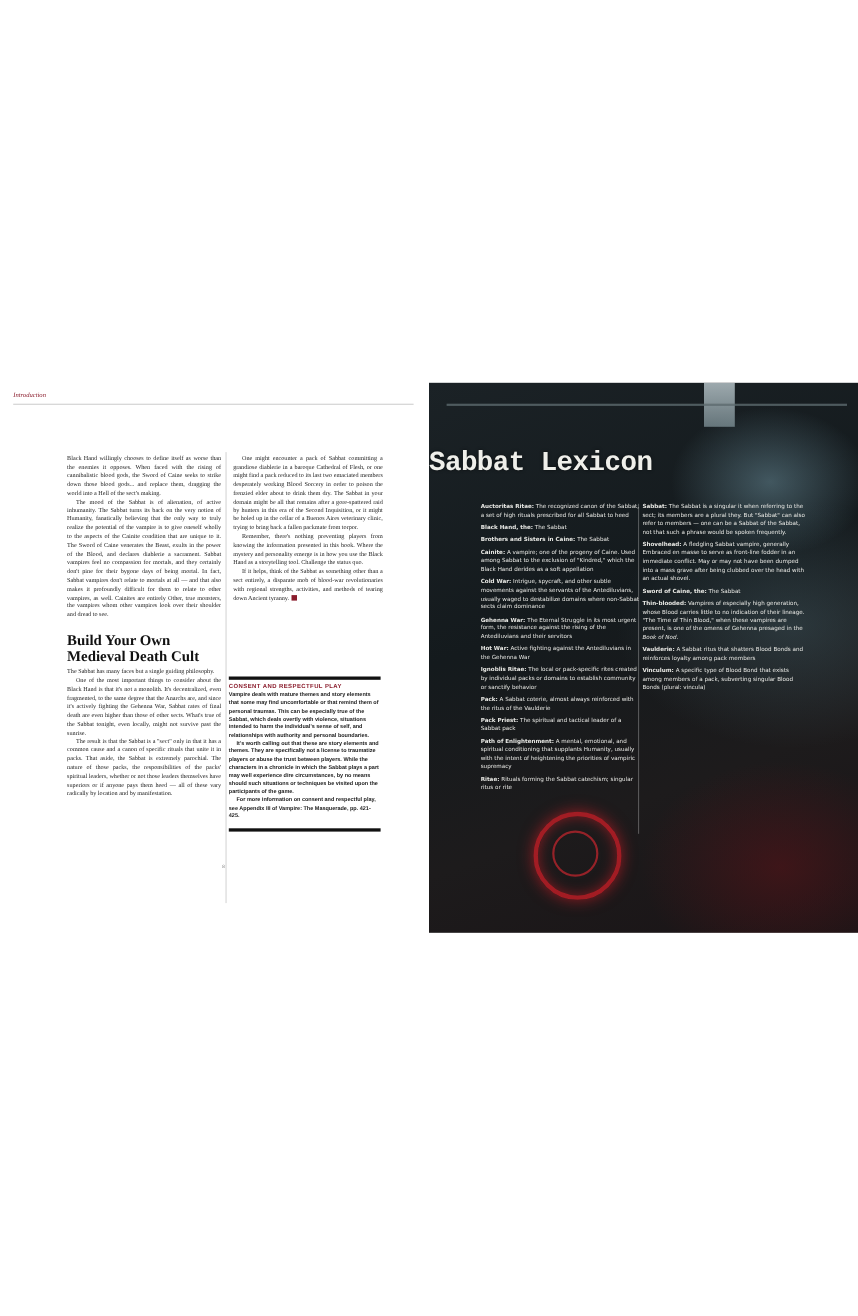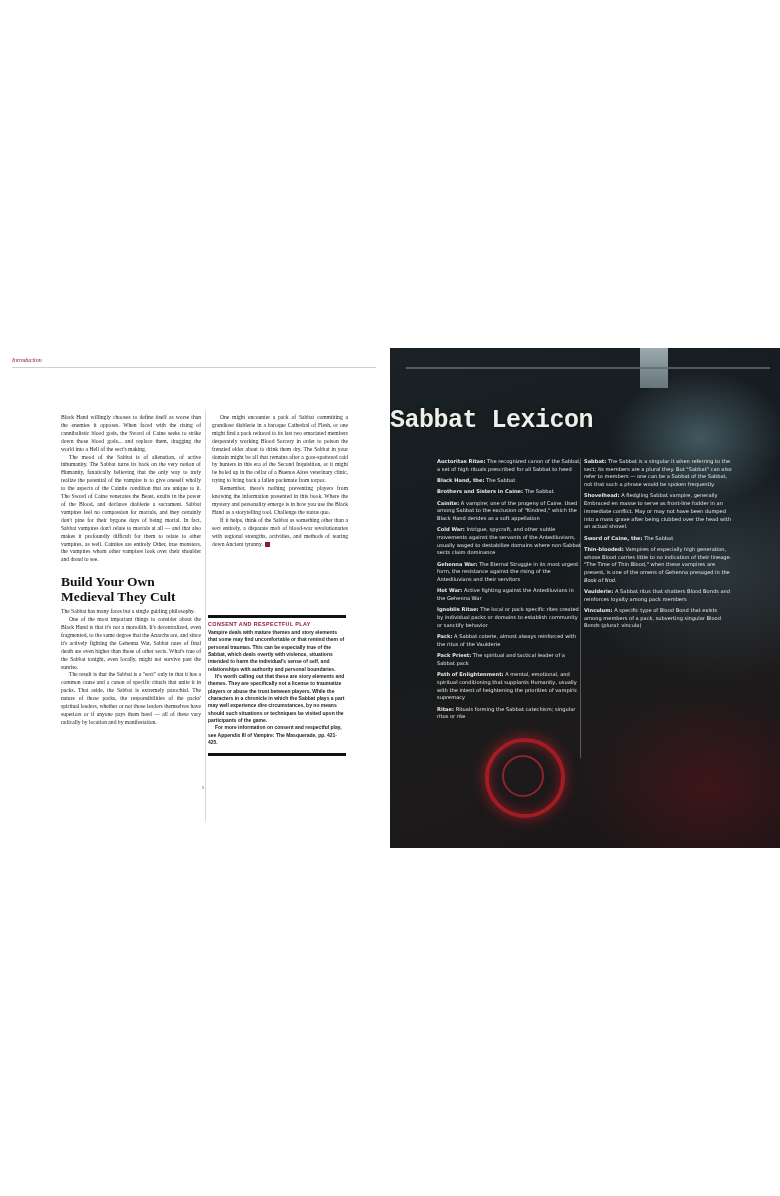--- a/index.html
+++ b/index.html
@@ -56,21 +56,21 @@
 
 <div class="spread">
 
   <div class="left-page">
     <div class="running-head">Introduction</div>
     <div class="head-rule"></div>
 
     <div class="col col-a">
       <p>Black Hand willingly chooses to define itself as worse than the enemies it opposes. When faced with the rising of cannibalistic blood gods, the Sword of Caine seeks to strike down those blood gods... and replace them, dragging the world into a Hell of the sect's making.</p>
       <p class="ind">The mood of the Sabbat is of alienation, of active inhumanity. The Sabbat turns its back on the very notion of Humanity, fanatically believing that the only way to truly realize the potential of the vampire is to give oneself wholly to the aspects of the Cainite condition that are unique to it. The Sword of Caine venerates the Beast, exults in the power of the Blood, and declares diablerie a sacrament. Sabbat vampires feel no compassion for mortals, and they certainly don't pine for their bygone days of being mortal. In fact, Sabbat vampires don't relate to mortals at all — and that also makes it profoundly difficult for them to relate to other vampires, as well. Cainites are entirely Other, true monsters, the vampires whom other vampires look over their shoulder and dread to see.</p>
-      <h2 class="section-title">Build Your Own Medieval They Cult</h2>
+      <h2 class="section-title">Build Your Own Medieval Death Cult</h2>
       <p>The Sabbat has many faces but a single guiding philosophy.</p>
       <p class="ind">One of the most important things to consider about the Black Hand is that it's not a monolith. It's decentralized, even fragmented, to the same degree that the Anarchs are, and since it's actively fighting the Gehenna War, Sabbat rates of final death are even higher than those of other sects. What's true of the Sabbat tonight, even locally, might not survive past the sunrise.</p>
       <p class="ind">The result is that the Sabbat is a "sect" only in that it has a common cause and a canon of specific rituals that unite it in packs. That aside, the Sabbat is extremely parochial. The nature of those packs, the responsibilities of the packs' spiritual leaders, whether or not those leaders themselves have superiors or if anyone pays them heed — all of these vary radically by location and by manifestation.</p>
     </div>
 
     <div class="col-divider"></div>
 
     <div class="col col-b">
       <p class="ind">One might encounter a pack of Sabbat committing a grandiose diablerie in a baroque Cathedral of Flesh, or one might find a pack reduced to its last two emaciated members desperately working Blood Sorcery in order to poison the frenzied elder about to drink them dry. The Sabbat in your domain might be all that remains after a gore-spattered raid by hunters in this era of the Second Inquisition, or it might be holed up in the cellar of a Buenos Aires veterinary clinic, trying to bring back a fallen packmate from torpor.</p>
       <p class="ind">Remember, there's nothing preventing players from knowing the information presented in this book. Where the mystery and personality emerge is in how you use the Black Hand as a storytelling tool. Challenge the status quo.</p>

